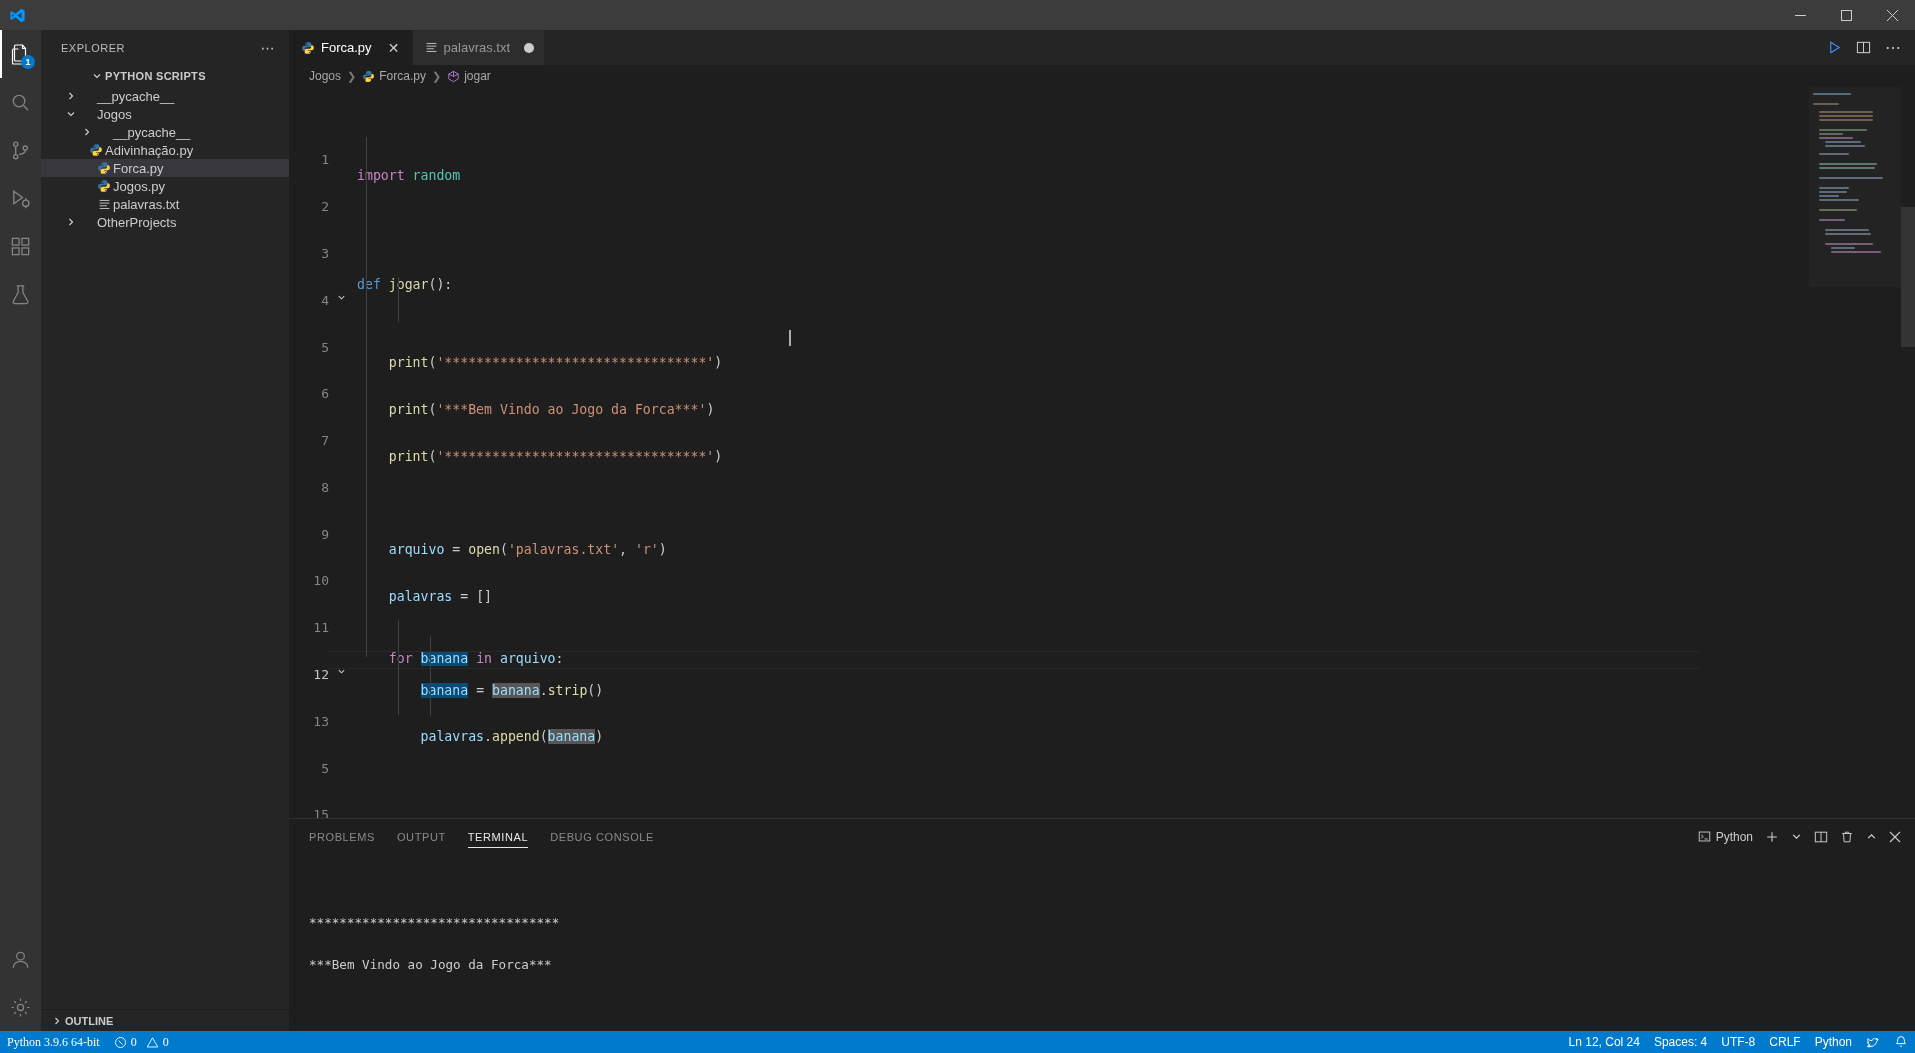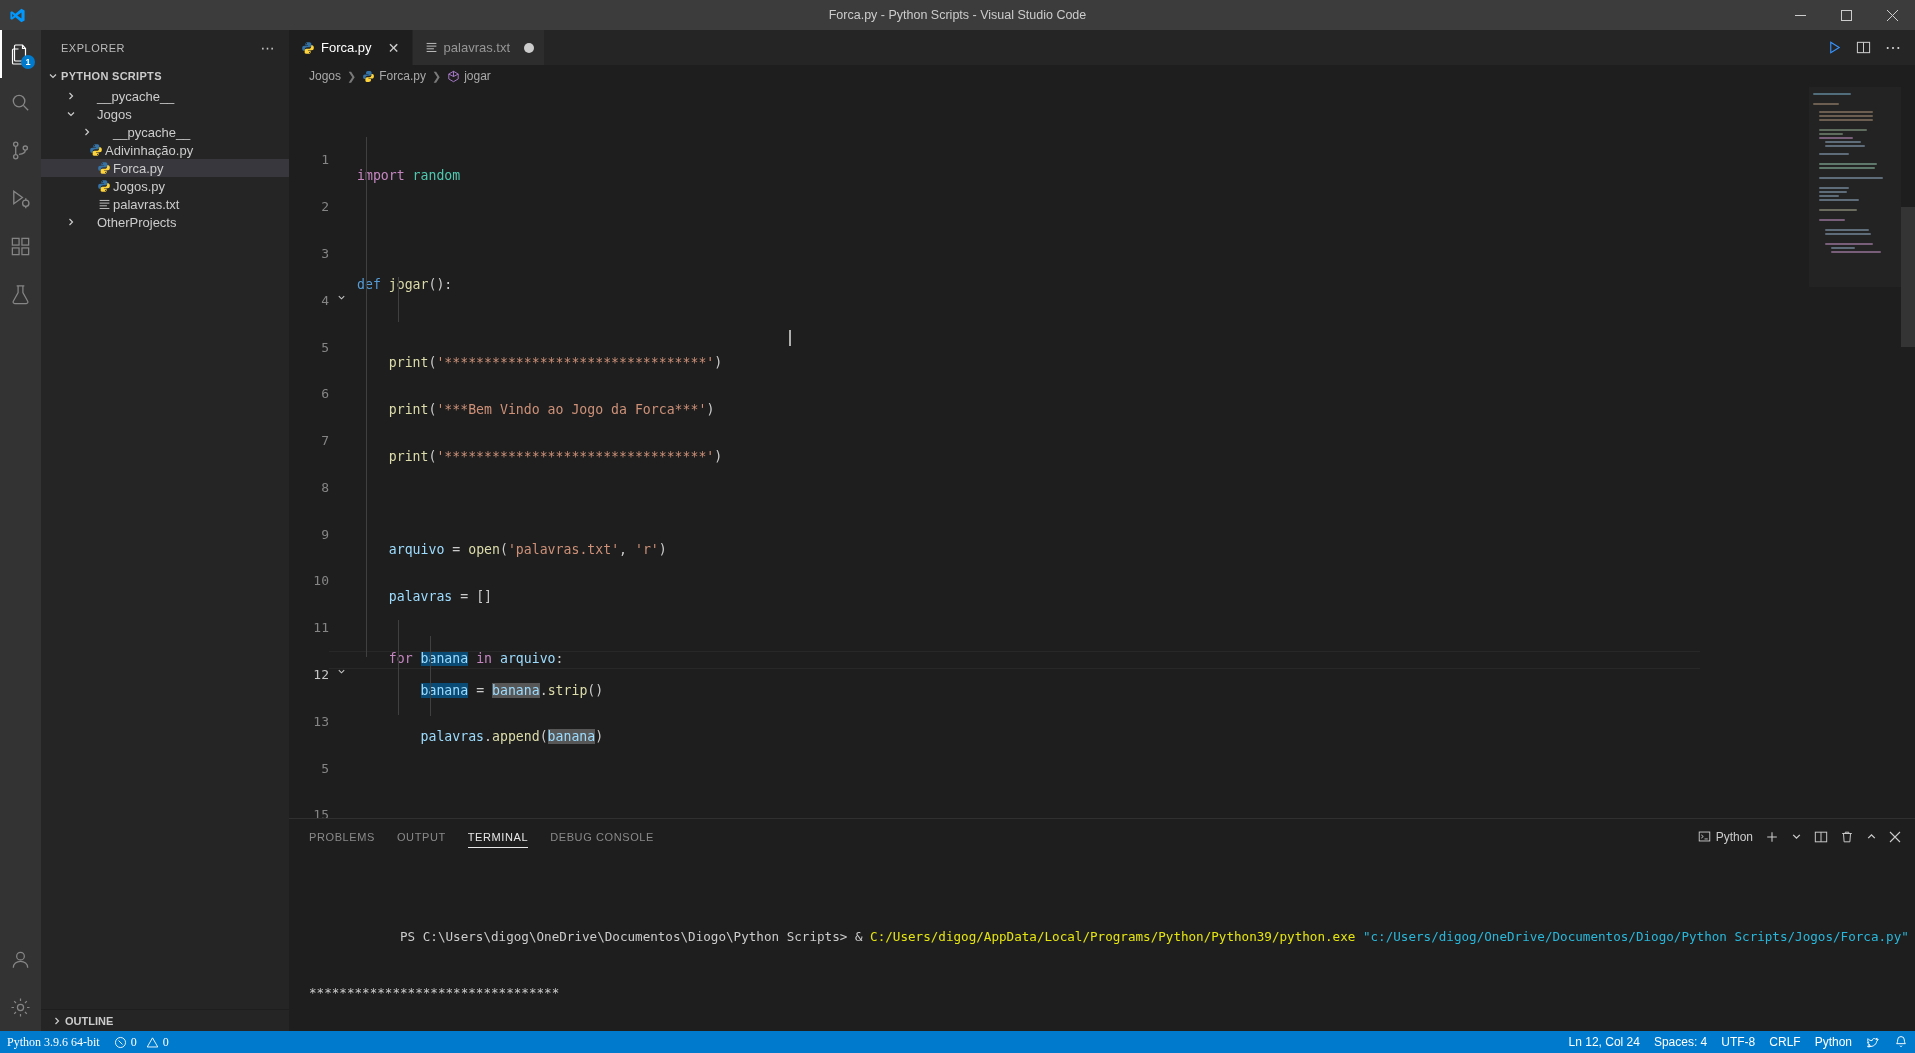--- a/index.html
+++ b/index.html
@@ -53,21 +53,21 @@
 
   
   .sidebar { width: 248px; background: #252526; flex: 0 0 248px; display: flex; flex-direction: column; }
   .sb-header {
     height: 35px; display: flex; align-items: center; padding: 0 8px 0 20px;
     font-size: 11px; letter-spacing: .5px; color: #bbbbbb; text-transform: uppercase;
   }
   .sb-actions { margin-left: auto; color: #cccccc; font-size: 14px; padding-right: 6px; }
   .sb-section-title {
     height: 22px; display: flex; align-items: center; font-size: 11px; font-weight: bold;
-    color: #cccccc; padding-left: 4px; letter-spacing: .3px;
+    color: #cccccc; padding-left: 4px; letter-spacing: .3px; margin-left: 44px;
   }
   .tree { font-size: 13px; }
   .tree-row {
     height: 18px; display: flex; align-items: center; color: #cccccc;
     font-size: 13px; white-space: nowrap; padding-right: 8px;
   }
   .tree-row.selected { background: #37373d; }
   .twisty { width: 16px; display: inline-flex; justify-content: center; align-items: center;
             color: #cccccc; font-size: 9px; }
   .tw-blank { width: 16px; display: inline-block; }
@@ -189,21 +189,20 @@
 <body>
 
 <div class="app">
 
   <div class="titlebar">
     <div class="vscode-logo">
       <svg width="17" height="17" viewBox="0 0 24 24">
         <path fill="#0098ff" d="M17.5 2.5 22 5v14l-4.5 2.5L9 14.5 4.2 18 2 16.8V7.2L4.2 6 9 9.5l8.5-7zM17.6 7.6 11.7 12l5.9 4.4V7.6zM4.6 9.6v4.8L7 12 4.6 9.6z"></path>
       </svg>
     </div>
-    <div class="window-title">Forca.py - Python Scripts - Visual Studio Code</div>
     <div class="window-controls">
       <div class="wc">
         <svg width="11" height="11" viewBox="0 0 11 11">
             <rect x="0" y="5" width="11" height="1" fill="#cccccc"></rect>
           </svg>
       </div>
       <div class="wc">
         <svg width="11" height="11" viewBox="0 0 11 11">
             <rect x="0.5" y="0.5" width="10" height="10" fill="none" stroke="#cccccc"></rect>
           </svg>
@@ -629,24 +628,22 @@
             </span>
             <span>
               <svg width="12" height="12" viewBox="0 0 12 12" fill="none" stroke="#cccccc" stroke-width="1.1">
                   <path d="M1 1 11 11M11 1 1 11"></path>
                 </svg>
             </span>
           </div>
         </div>
 
         <div class="terminal">
-          <div>
-            <span class="t-white">PS C:\Users\digog\OneDrive\Documentos\Diogo\Python Scripts&gt; &amp; </span><span class="t-yellow">C:/Users/digog/AppData/Local/Programs/Python/Python39/python.exe</span><span class="t-cyan"> "c:/Users/digog/OneDrive/Documentos/Diogo/Python Scripts/Jogos/Forca.py"</span>
-          </div>
           <div class="t-white">*********************************</div>
+          <div class="t-white">***Bem Vindo ao Jogo da Forca***</div>
           
           
           
           
           
           
           
           
         </div>
       </div>

